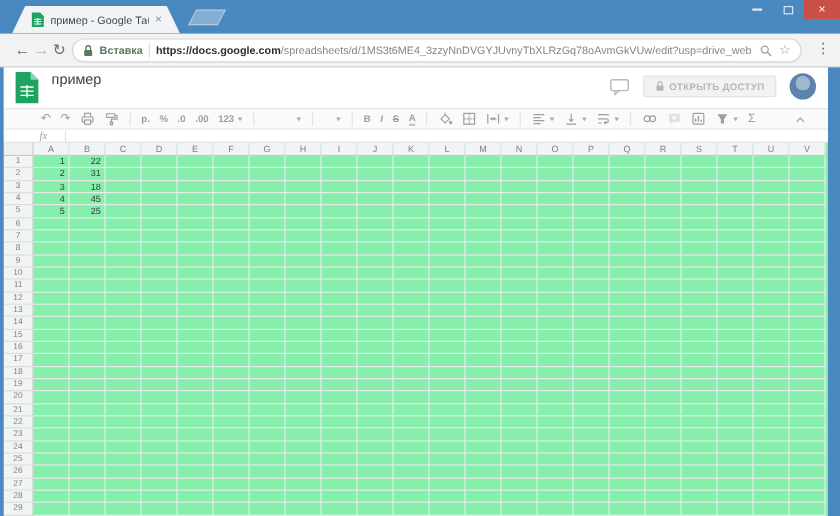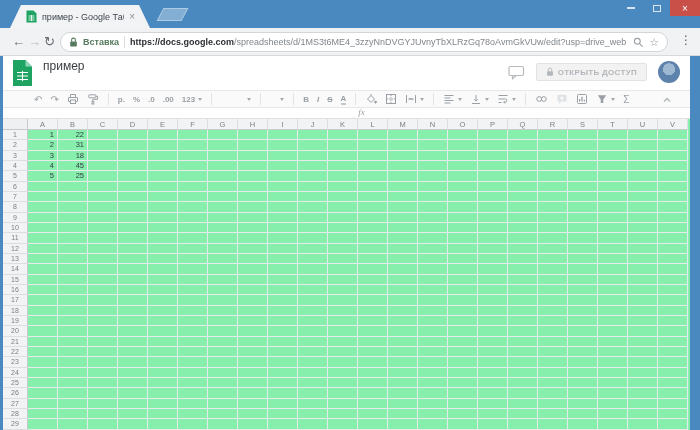--- a/index.html
+++ b/index.html
@@ -63,21 +63,21 @@
   .tb-txt { font-size:8px; font-weight:bold; color:#9aa0a6; }
   .sep { width:1px; height:12px; background:#e3e3e3; margin:0 5px; flex:none; }
   .caret { width:0; height:0; border-left:2.5px solid transparent; border-right:2.5px solid transparent;
     border-top:3px solid #a6abaf; margin-left:2px; }
   .font-box { width:30px; }
   .ucolor { border-bottom:2px solid #c3c7ca; padding-bottom:0; }
   .collapse-btn { position:absolute; right:17px; top:3px; }
 
   
   .formula-bar { position:absolute; top:52px; left:0; right:0; height:11px; background:#fff;
-    border-bottom:1px solid #e1e1e1; display:flex; align-items:center;flex-direction:column; }
+    border-bottom:1px solid #e1e1e1; display:flex; align-items:center; }
   .fx { margin-left:30px; font-size:9px; font-style:italic; color:#9aa0a6;
     font-family:"Liberation Serif","DejaVu Serif",serif; line-height:9px; }
   .fx-div { width:1px; height:9px; background:#e3e3e3; margin-left:14px; }
   .formula-input { flex:1; font-size:8px; color:#333; padding-left:5px; }
 
   
   .grid { position:absolute; top:63px; left:0; right:0; bottom:0; overflow:hidden; }
   .col-row { display:flex; height:11px; }
   .corner { width:25px; flex:none; background:#eef0f1; border-right:1px solid #c7cacd; border-bottom:1px solid #c7cacd; }
   .col-h { width:30px; flex:none; font-size:7.5px; color:#7b7f83; text-align:center; line-height:11px;

